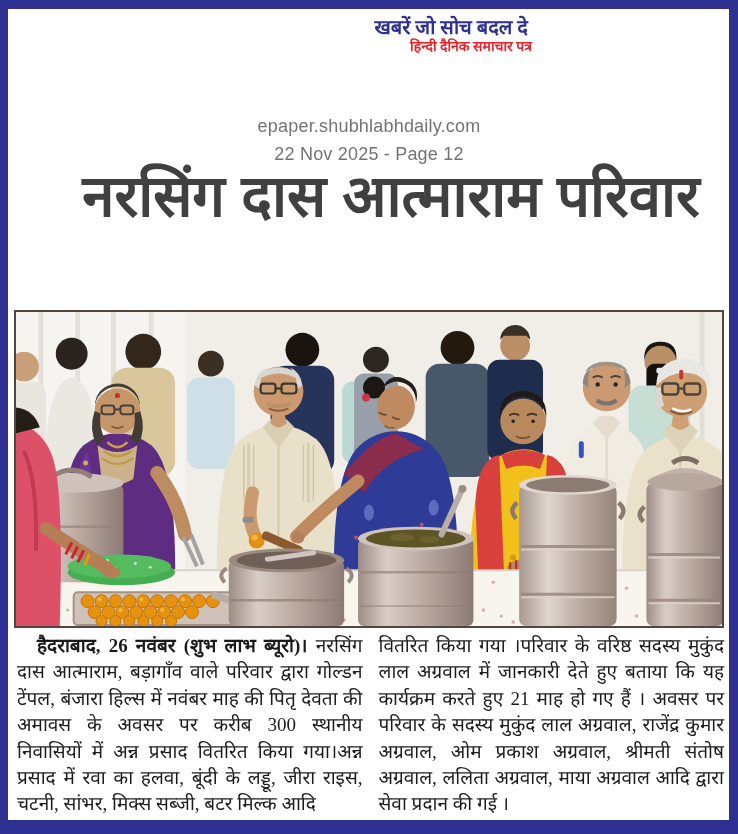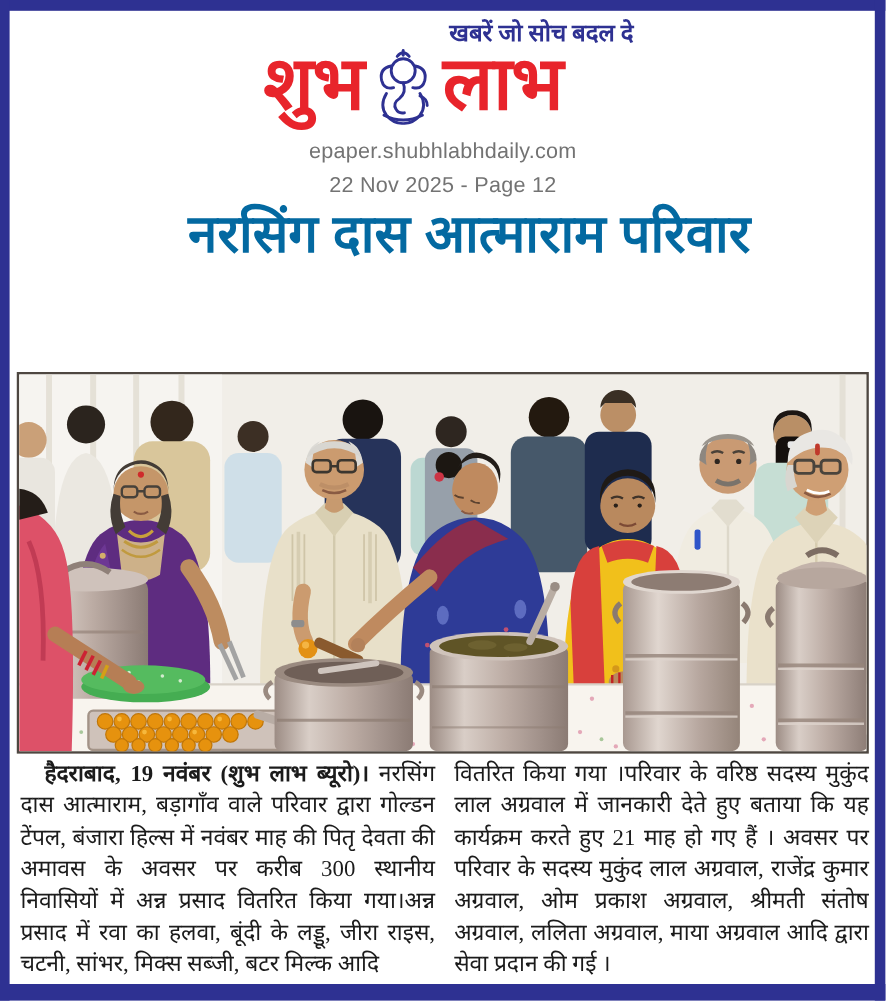--- a/index.html
+++ b/index.html
@@ -37,21 +37,21 @@
 
   .site-line, .date-line {
     position:absolute; left:0; width:738px; text-align:center;
     font-size:18px; color:#737373; letter-spacing:0.2px;
   }
   .site-line { top:116px; }
   .date-line { top:144px; }
 
   .headline {
     position:absolute; top:165px; left:0; width:738px; text-align:center;
-    font-size:44px; font-weight:bold; color:#0369a1; line-height:62px;
+    font-size:58px; font-weight:bold; color:#404040; line-height:62px;
     font-family:"Liberation Sans", sans-serif;
     padding-left:44px;
   }
 
   .news-photo {
     position:absolute; left:14px; top:310px; width:710px; height:318px;
     border:2px solid #4e4741; background:#f1eee8;
   }
   .news-photo svg { display:block; width:100%; height:100%; }
 
@@ -66,39 +66,21 @@
 </head>
 <body>
 
 <div class="frame frame-top"></div>
 <div class="frame frame-left"></div>
 <div class="frame frame-right"></div>
 <div class="frame frame-bottom"></div>
 
 <header class="masthead">
   <div class="tagline">खबरें जो सोच बदल दे</div>
-  <div class="logo-row">
-    <span class="logo-word">शुभ</span>
-    <span class="ganesha-wrap">
-      <svg viewBox="0 0 58 66" width="58" height="66">
-        <g fill="none" stroke="#2e3192" stroke-width="2.4" stroke-linecap="round">
-          <path d="M24,9 q5,-6 10,0"></path>
-          <path d="M29,8 v-4"></path>
-          <circle cx="29" cy="21" r="10"></circle>
-          <path d="M19,17 q-10,2 -8,12 q2,8 10,6"></path>
-          <path d="M39,17 q10,2 8,12 q-2,8 -10,6"></path>
-          <path d="M29,31 q3,8 -3,13 q-6,4 -3,9 q2,4 7,3"></path>
-          <path d="M15,40 q-6,10 0,18 q6,7 14,7 q8,0 14,-7 q6,-8 0,-18"></path>
-          <path d="M13,58 q16,8 32,0"></path>
-          <path d="M43,42 q6,2 6,8"></path>
-        </g>
-      </svg>
-    </span>
-    <span class="logo-word">लाभ</span>
-  </div>
+  <div class="subtitle">हिन्दी दैनिक समाचार पत्र</div>
 </header>
 
 <div class="site-line">epaper.shubhlabhdaily.com</div>
 <div class="date-line">22 Nov 2025 - Page 12</div>
 
 <h1 class="headline">
   <span>नरसिंग दास आत्माराम परिवार</span><br>
 </h1>
 
 <figure class="news-photo">
@@ -462,19 +444,19 @@
         </g>
       <path d="M74,244 l-5,11" stroke="#d4a017" stroke-width="3"></path>
       <ellipse cx="96" cy="262" rx="9" ry="6" fill="#b67e55"></ellipse>
     </g>
   </svg>
 </figure>
 
 <section class="article">
   <div class="col first">
     <p>
-      <span class="lead">हैदराबाद, 19 नवंबर (शुभ लाभ ब्यूरो)।</span><span> नरसिंग दास आत्माराम, बड़ागाँव वाले परिवार द्वारा गोल्डन टेंपल, बंजारा हिल्स में नवंबर माह की पितृ  देवता की अमावस के अवसर पर करीब 300  स्थानीय निवासियों में अन्न प्रसाद वितरित किया गया।अन्न प्रसाद में रवा का हलवा, बूंदी के लड्डू, जीरा राइस, चटनी, सांभर, मिक्स सब्जी, बटर मिल्क आदि</span>
+      <span class="lead">हैदराबाद, 26 नवंबर (शुभ लाभ ब्यूरो)।</span><span> नरसिंग दास आत्माराम, बड़ागाँव वाले परिवार द्वारा गोल्डन टेंपल, बंजारा हिल्स में नवंबर माह की पितृ  देवता की अमावस के अवसर पर करीब 300  स्थानीय निवासियों में अन्न प्रसाद वितरित किया गया।अन्न प्रसाद में रवा का हलवा, बूंदी के लड्डू, जीरा राइस, चटनी, सांभर, मिक्स सब्जी, बटर मिल्क आदि</span>
     </p>
   </div>
   <div class="col">
     <p><span>वितरित किया गया ।परिवार के वरिष्ठ सदस्य मुकुंद लाल अग्रवाल में जानकारी देते हुए बताया कि यह कार्यक्रम करते हुए 21 माह हो गए हैं । अवसर पर परिवार के सदस्य मुकुंद लाल अग्रवाल, राजेंद्र कुमार अग्रवाल, ओम प्रकाश अग्रवाल, श्रीमती संतोष अग्रवाल, ललिता अग्रवाल,  माया अग्रवाल आदि द्वारा सेवा प्रदान की गई ।</span></p>
   </div>
 </section>
 
 </body></html>

